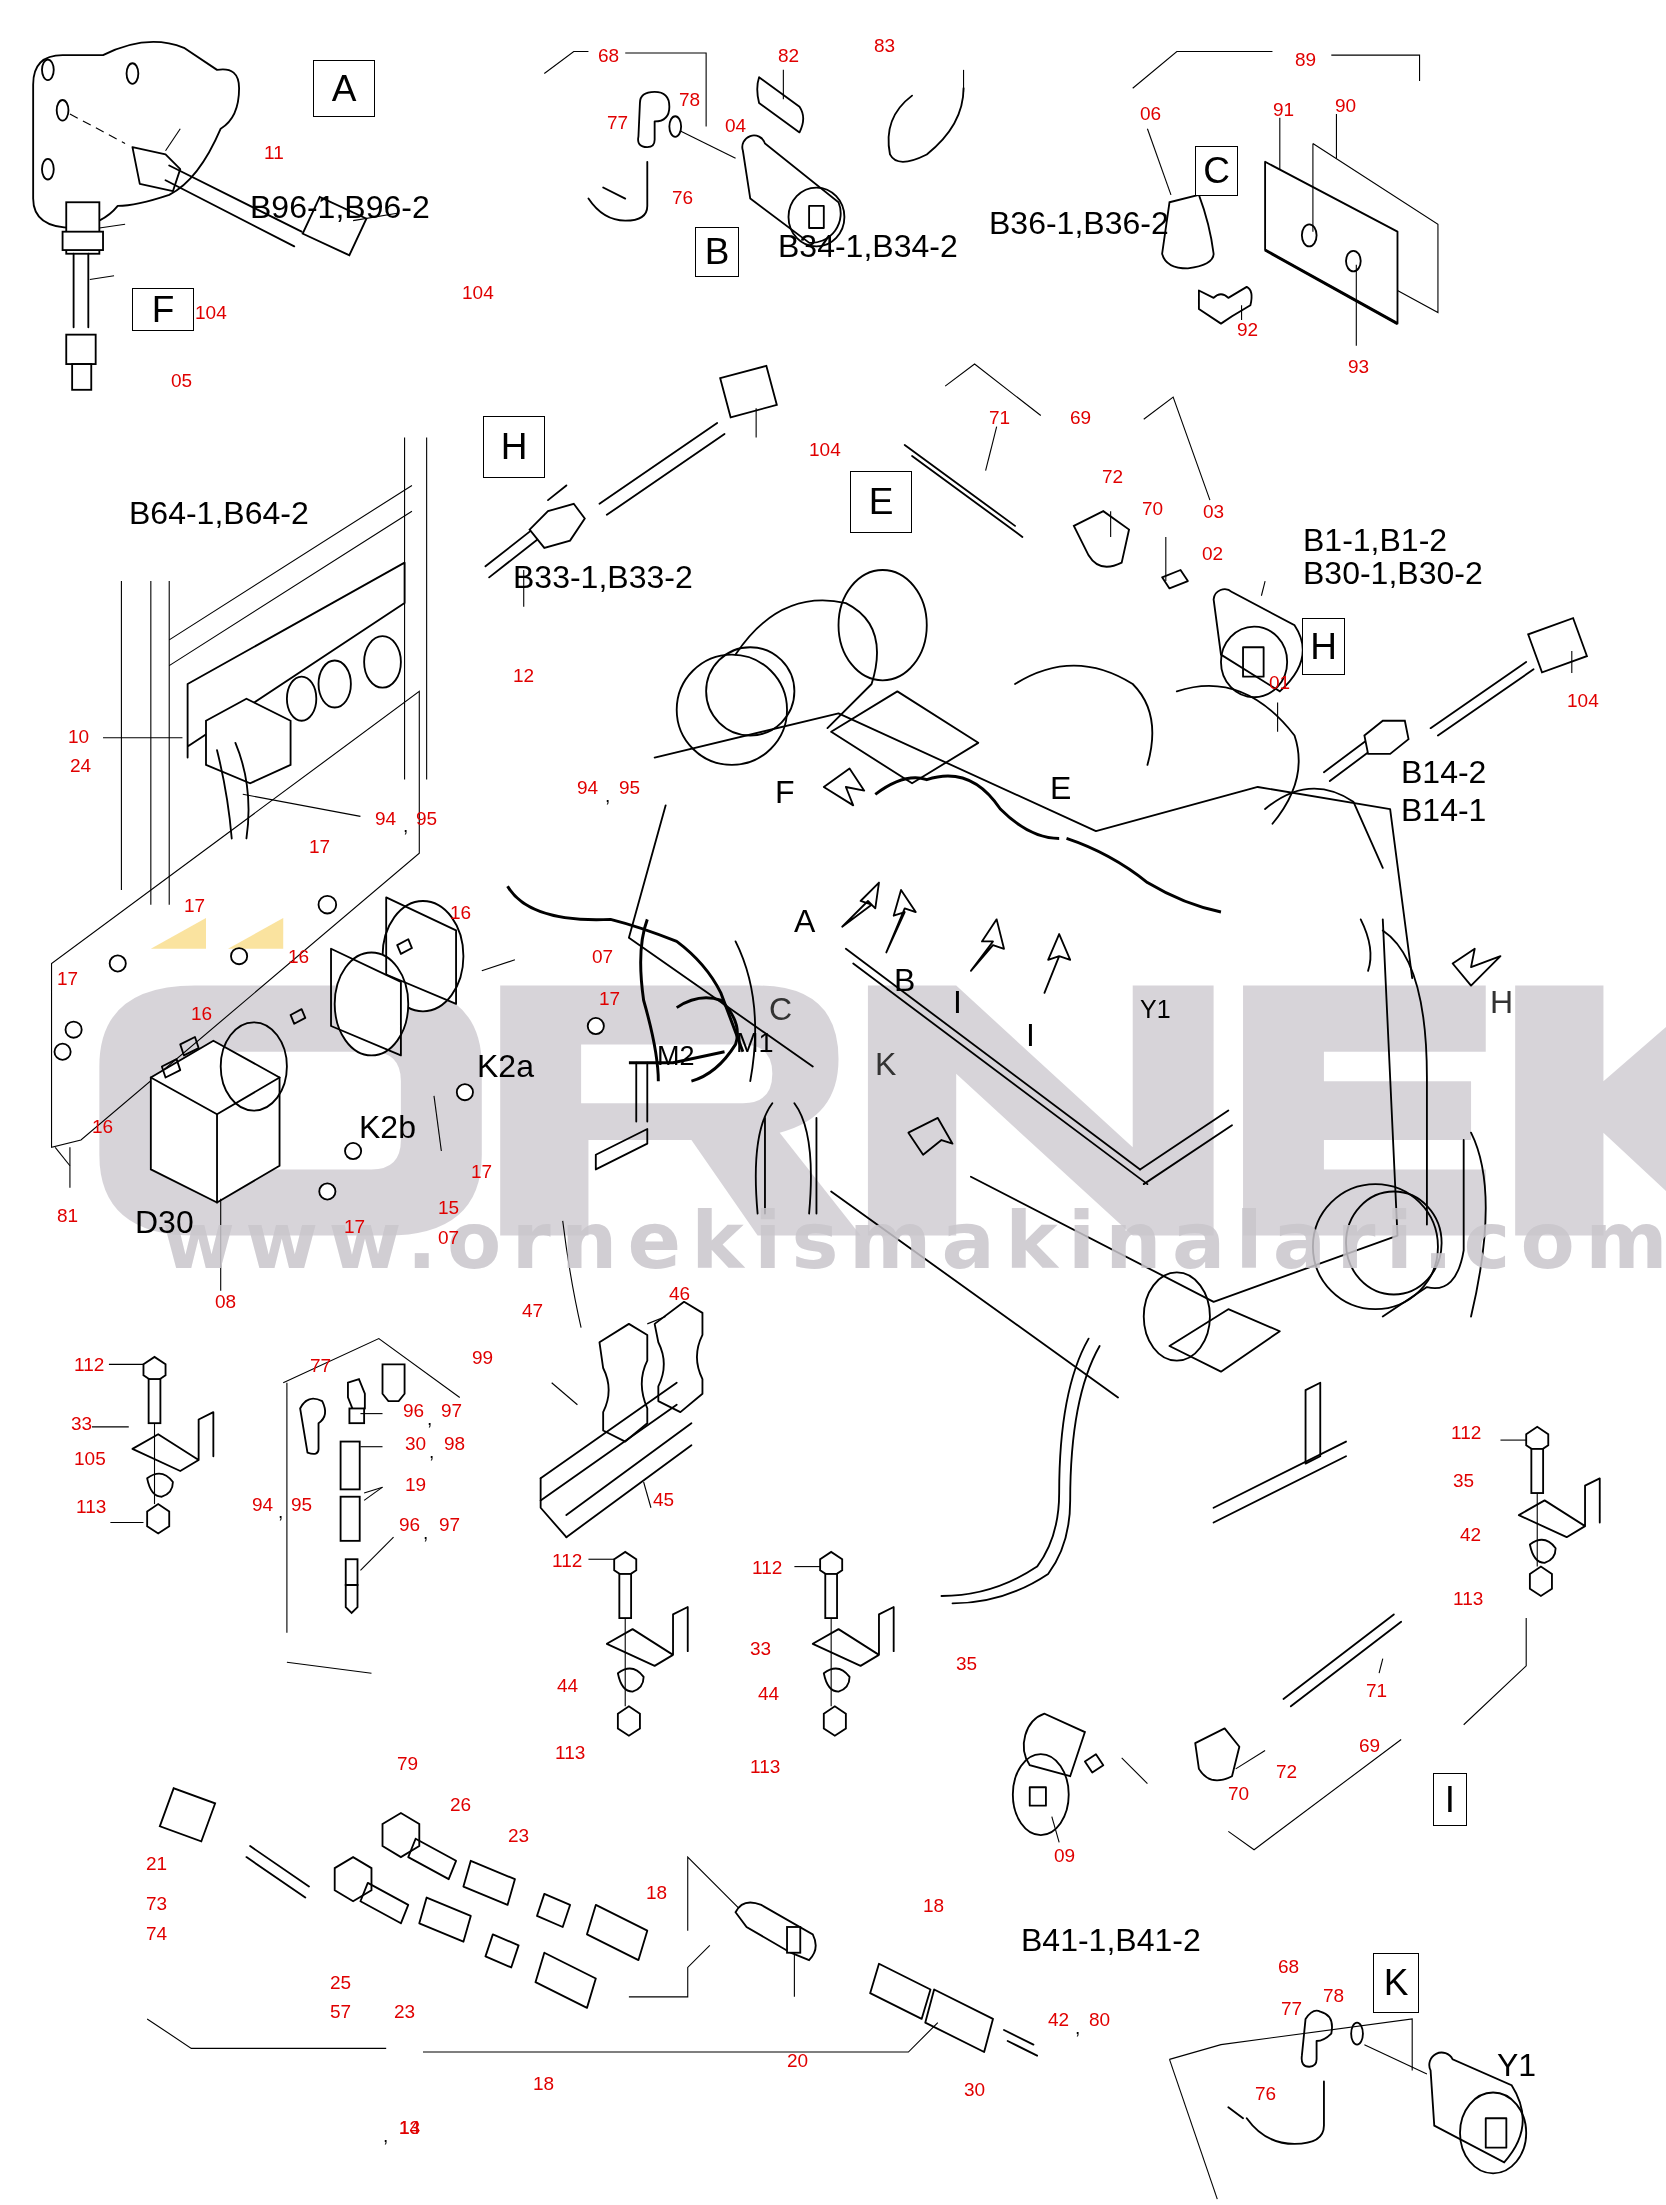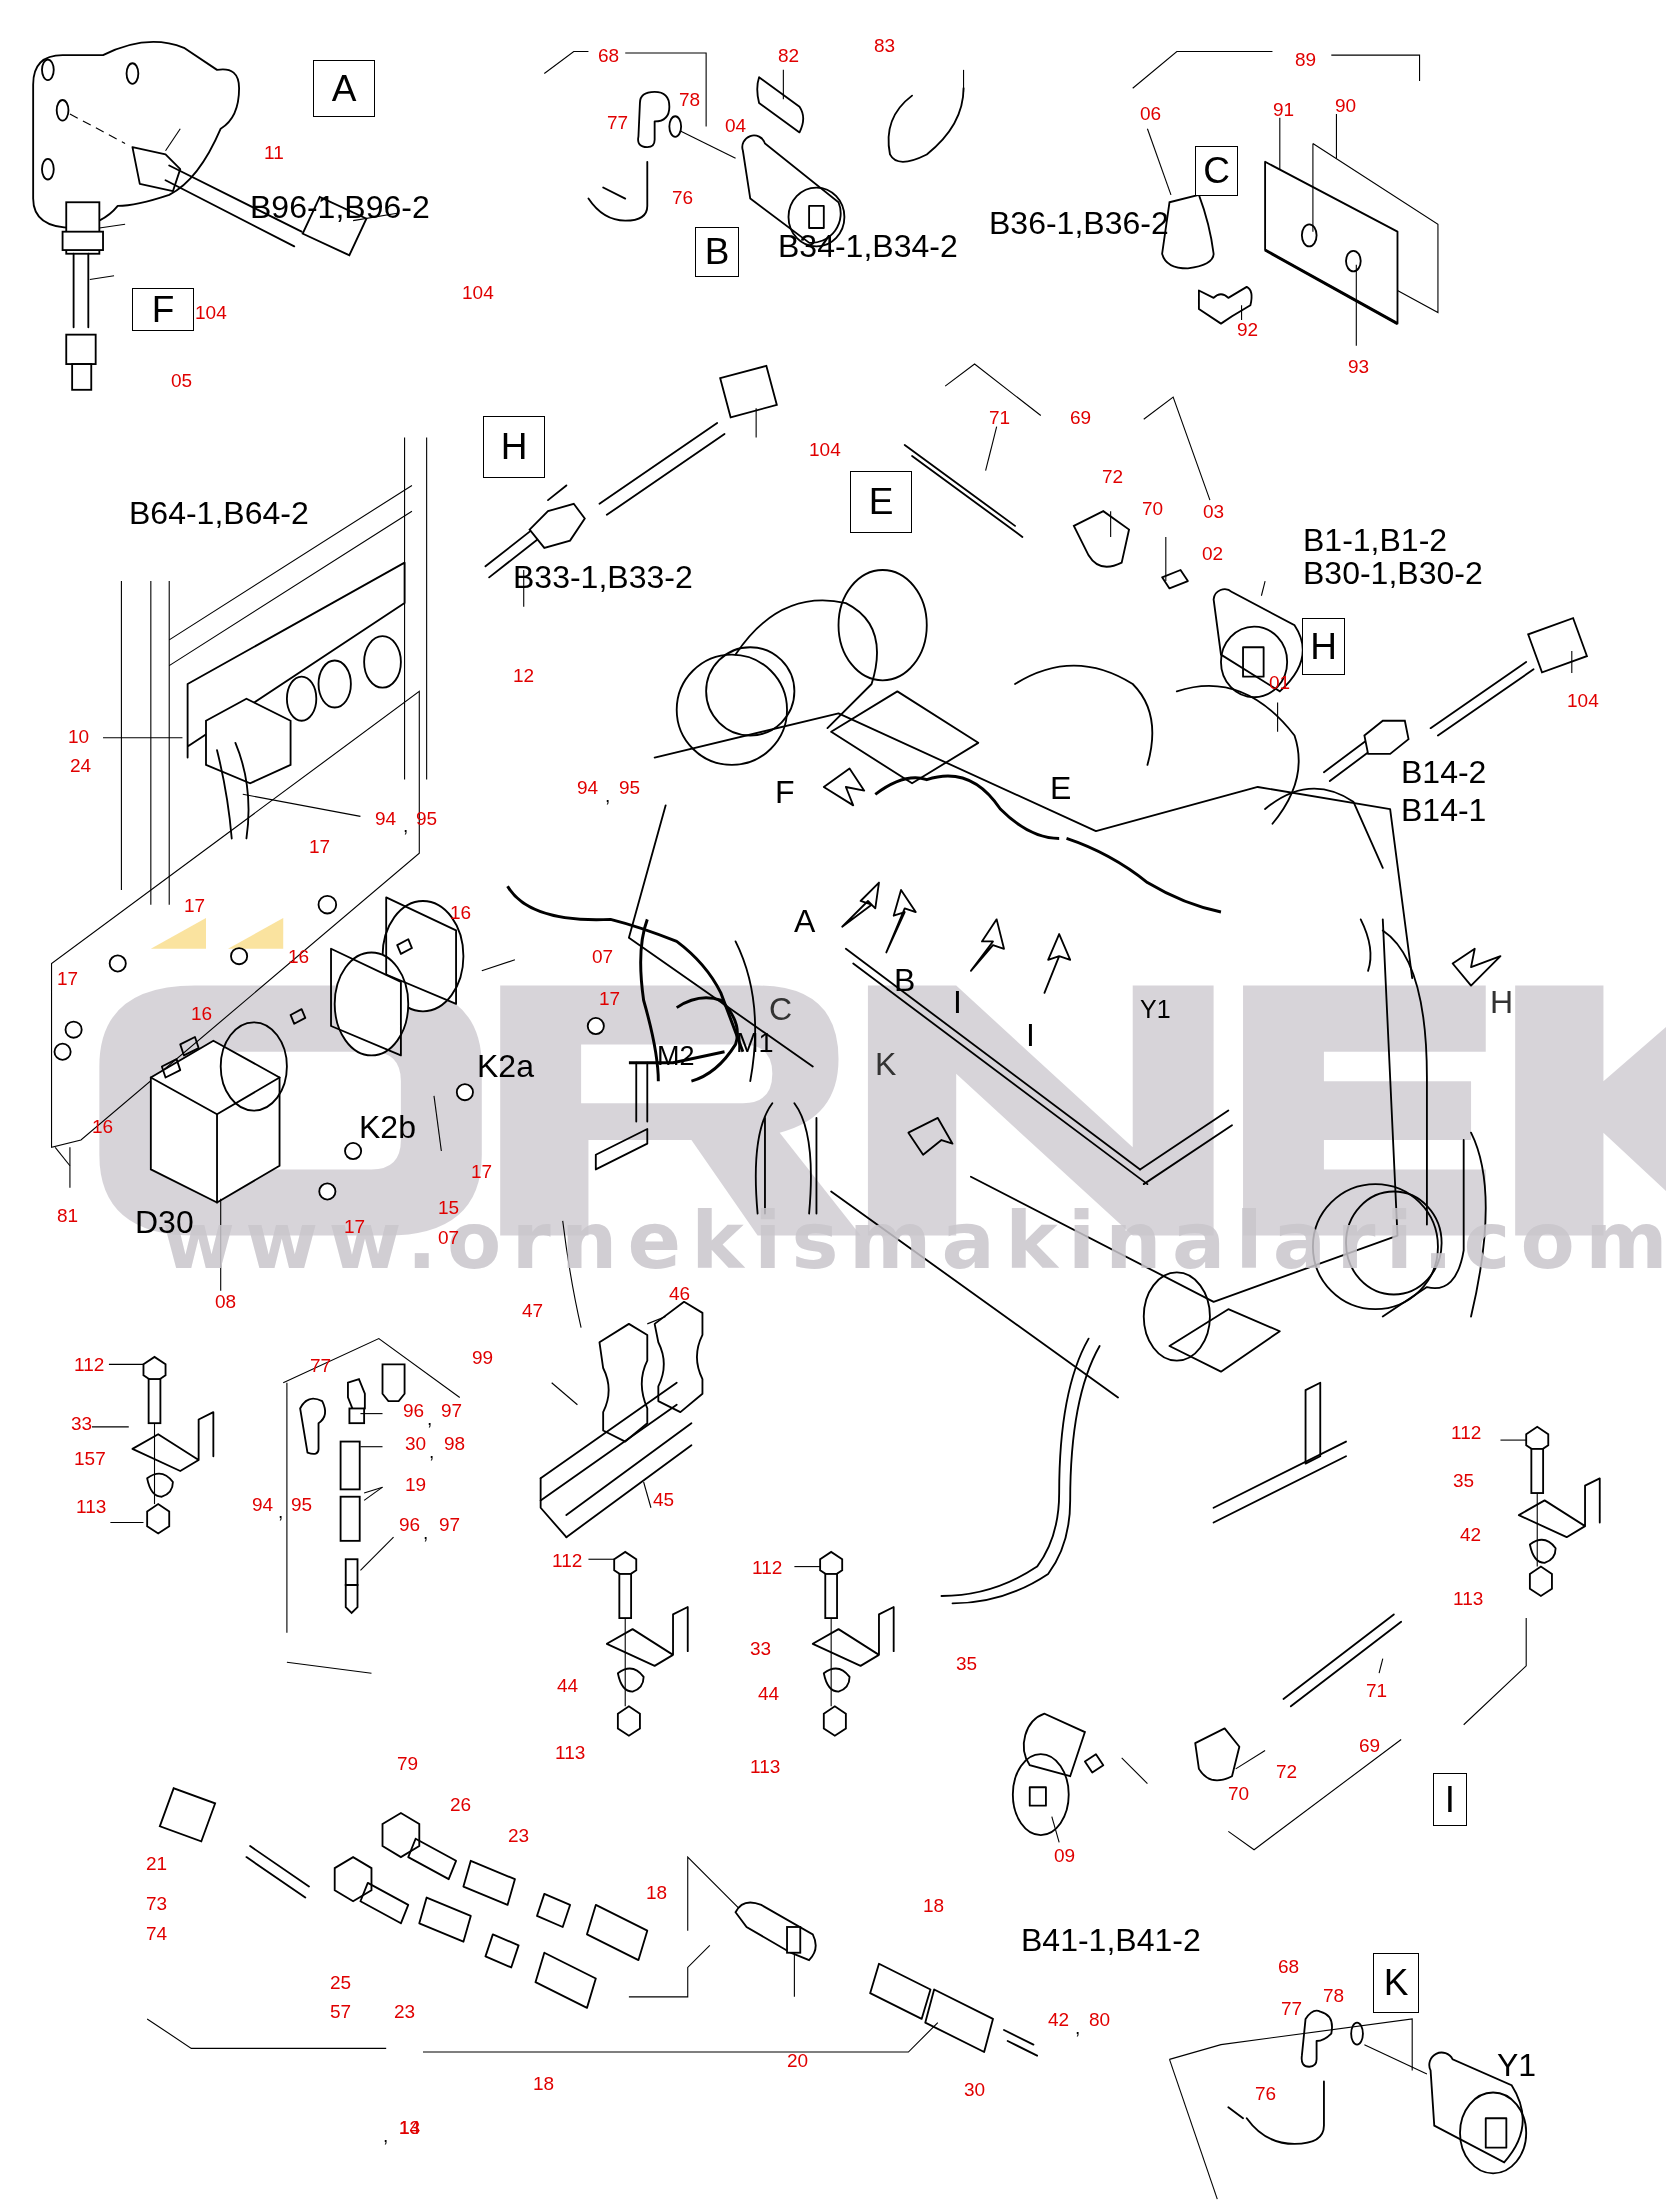--- a/index.html
+++ b/index.html
@@ -438,21 +438,21 @@
   <div class="lbl" style="left:438px; top:1198px;">15</div>
   <div class="lbl" style="left:57px; top:1206px;">81</div>
   <div class="lbl" style="left:215px; top:1292px;">08</div>
 
   <div class="lbl" style="left:522px; top:1301px;">47</div>
   <div class="lbl" style="left:669px; top:1284px;">46</div>
   <div class="lbl" style="left:653px; top:1490px;">45</div>
 
   <div class="lbl" style="left:74px; top:1355px;">112</div>
   <div class="lbl" style="left:71px; top:1414px;">33</div>
-  <div class="lbl" style="left:74px; top:1449px;">157</div>
+  <div class="lbl" style="left:74px; top:1449px;">105</div>
   <div class="lbl" style="left:76px; top:1497px;">113</div>
 
   <div class="lbl" style="left:310px; top:1356px;">77</div>
   <div class="lbl" style="left:472px; top:1348px;">99</div>
   <div class="lbl" style="left:403px; top:1401px;">96</div>
   <div class="lbl" style="left:441px; top:1401px;">97</div>
   <div class="lbl" style="left:405px; top:1434px;">30</div>
   <div class="lbl" style="left:444px; top:1434px;">98</div>
   <div class="lbl" style="left:405px; top:1475px;">19</div>
   <div class="lbl" style="left:252px; top:1495px;">94</div>

